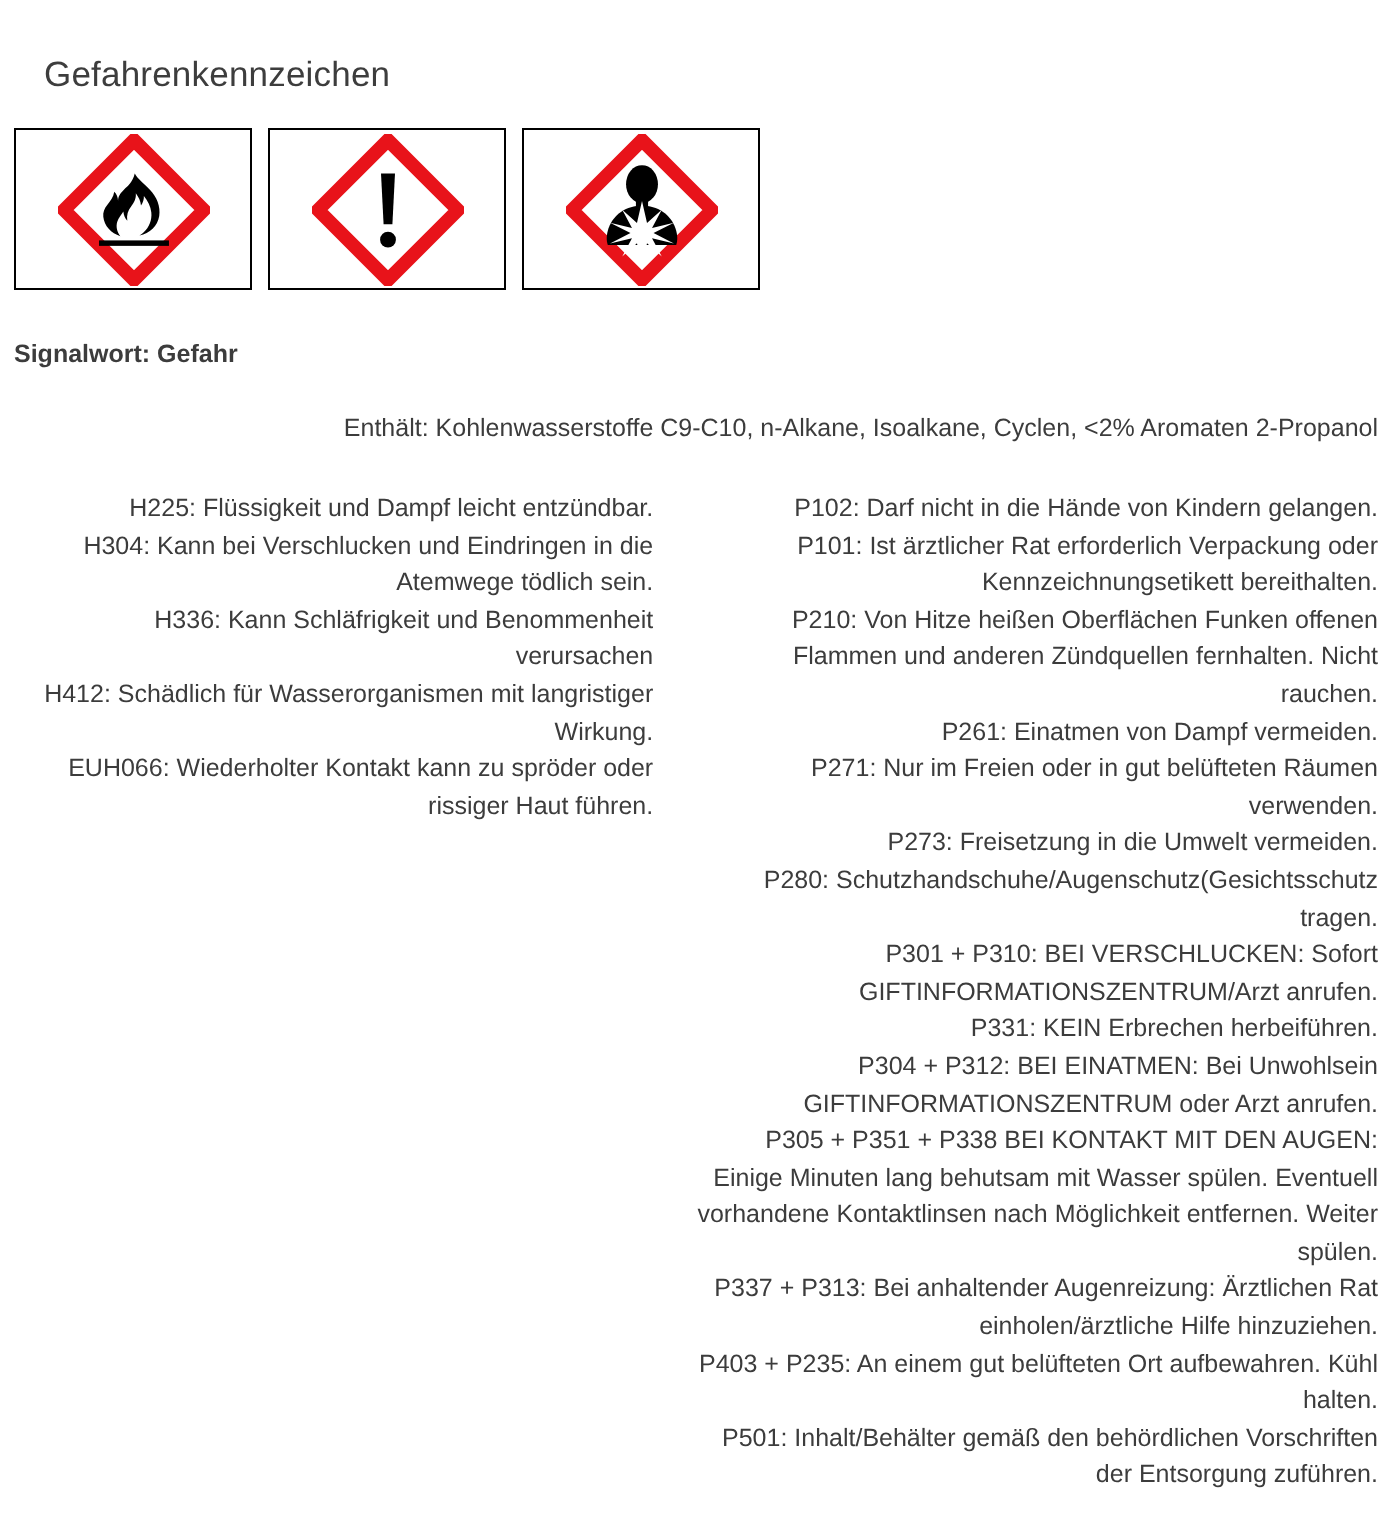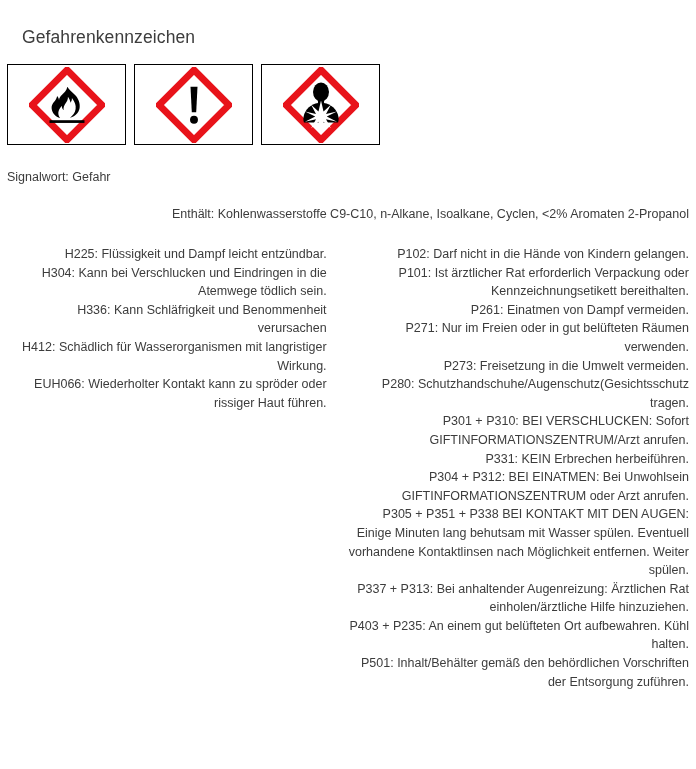--- a/index.html
+++ b/index.html
@@ -57,20 +57,21 @@
     display: block;
     width: 76px;
     height: 76px;
   }
 
   
   .signal-line {
     font-size: 12.5px;
     line-height: 18px;
     margin-top: 23px;
+    font-weight: bold;
   }
   .contains-line {
     font-size: 12.5px;
     line-height: 18px;
     margin-top: 19px;
     text-align: right;
   }
 
   
   .statements {
@@ -183,20 +184,21 @@
         <p class="statement-line">H225: Flüssigkeit und Dampf leicht entzündbar.</p>
         <p class="statement-line">H304: Kann bei Verschlucken und Eindringen in die Atemwege tödlich sein.</p>
         <p class="statement-line">H336: Kann Schläfrigkeit und Benommenheit verursachen</p>
         <p class="statement-line">H412: Schädlich für Wasserorganismen mit langristiger Wirkung.</p>
         <p class="statement-line">EUH066: Wiederholter Kontakt kann zu spröder oder rissiger Haut führen.</p>
       </div>
 
     <div class="statement-col right" id="precaution-col">
         <p class="statement-line">P102: Darf nicht in die Hände von Kindern gelangen.</p>
         <p class="statement-line">P101: Ist ärztlicher Rat erforderlich Verpackung oder Kennzeichnungsetikett bereithalten.</p>
+        <p class="statement-line">P210: Von Hitze heißen Oberflächen Funken offenen Flammen und anderen Zündquellen fernhalten. Nicht rauchen.</p>
         <p class="statement-line">P261: Einatmen von Dampf vermeiden.</p>
         <p class="statement-line">P271: Nur im Freien oder in gut belüfteten Räumen verwenden.</p>
         <p class="statement-line">P273: Freisetzung in die Umwelt vermeiden.</p>
         <p class="statement-line">P280: Schutzhandschuhe/Augenschutz(Gesichtsschutz tragen.</p>
         <p class="statement-line">P301 + P310: BEI VERSCHLUCKEN: Sofort GIFTINFORMATIONSZENTRUM/Arzt anrufen.</p>
         <p class="statement-line">P331: KEIN Erbrechen herbeiführen.</p>
         <p class="statement-line">P304 + P312: BEI EINATMEN: Bei Unwohlsein GIFTINFORMATIONSZENTRUM oder Arzt anrufen.</p>
         <p class="statement-line">P305 + P351 + P338 BEI KONTAKT MIT DEN AUGEN: Einige Minuten lang behutsam mit Wasser spülen. Eventuell vorhandene Kontaktlinsen nach Möglichkeit entfernen. Weiter spülen.</p>
         <p class="statement-line">P337 + P313: Bei anhaltender Augenreizung: Ärztlichen Rat einholen/ärztliche Hilfe hinzuziehen.</p>
         <p class="statement-line">P403 + P235: An einem gut belüfteten Ort aufbewahren. Kühl halten.</p>

